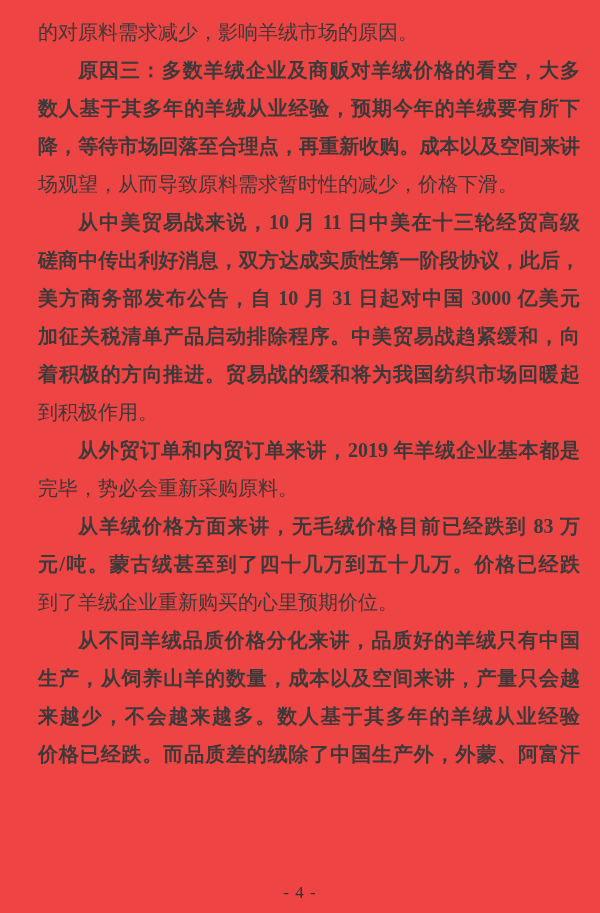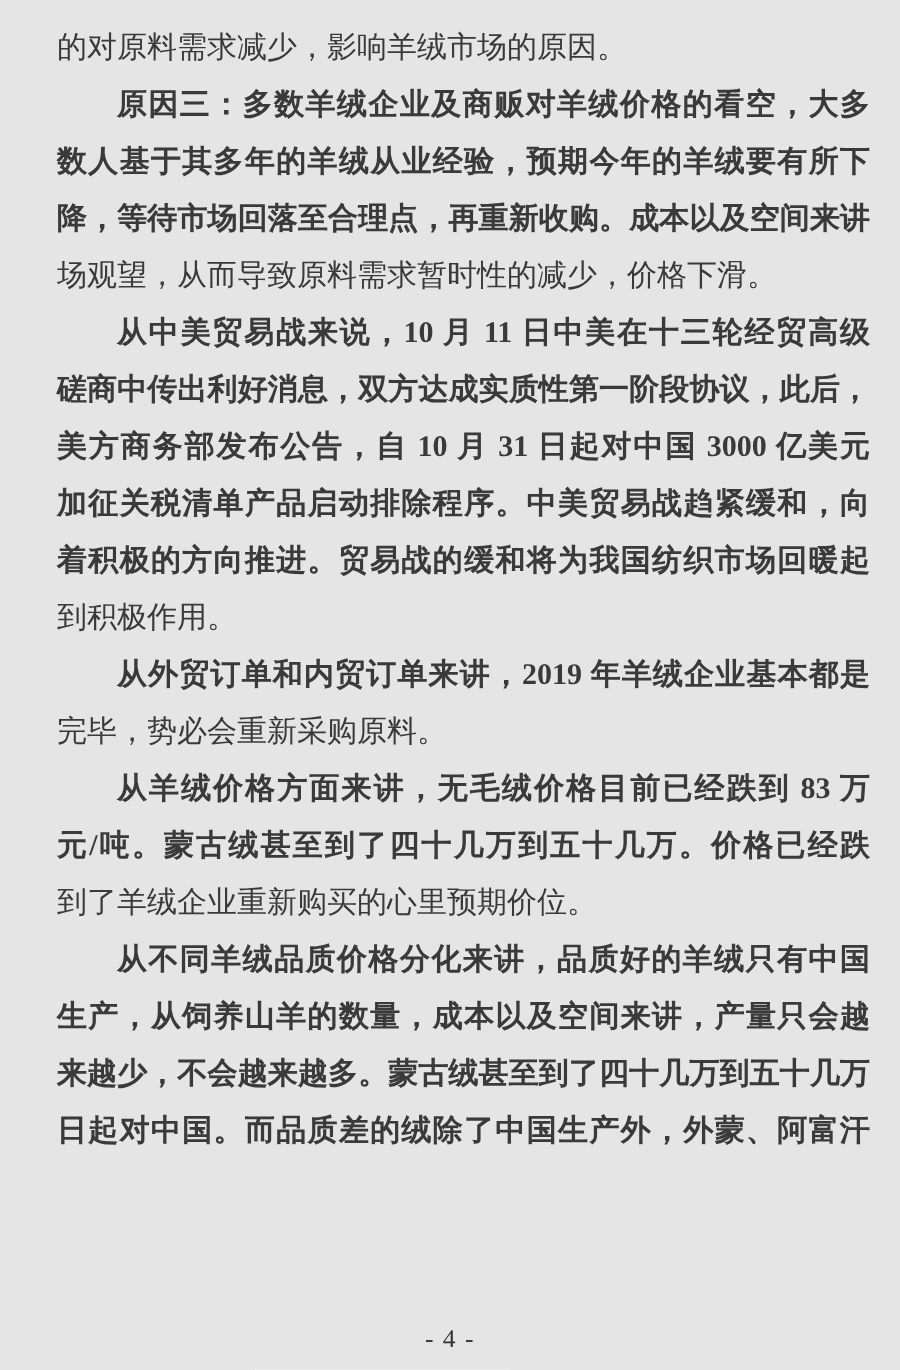--- a/index.html
+++ b/index.html
@@ -9,21 +9,21 @@
   body {
     width: 600px;
     height: 913px;
     background: #ffffff;
     font-family: "Liberation Serif", "DejaVu Serif", serif;
   }
   .page {
     position: relative;
     width: 600px;
     height: 913px;
-    background: #e5e5e5;
+    background: #ef4444;
     overflow: hidden;
   }
   .body-text {
     position: absolute;
     top: 13px;
     left: 38px;
     width: 542px;
   }
   .line {
     font-size: 20px;
@@ -74,17 +74,17 @@
       <div class="line fill">加征关税清单产品启动排除程序。中美贸易战趋紧缓和，向</div>
       <div class="line fill">着积极的方向推进。贸易战的缓和将为我国纺织市场回暖起</div>
       <div class="line">到积极作用。</div>
       <div class="line indent fill">从外贸订单和内贸订单来讲，2019 年羊绒企业基本都是</div>
       <div class="line">完毕，势必会重新采购原料。</div>
       <div class="line indent fill">从羊绒价格方面来讲，无毛绒价格目前已经跌到 83 万</div>
       <div class="line fill">元/吨。蒙古绒甚至到了四十几万到五十几万。价格已经跌</div>
       <div class="line">到了羊绒企业重新购买的心里预期价位。</div>
       <div class="line indent fill">从不同羊绒品质价格分化来讲，品质好的羊绒只有中国</div>
       <div class="line fill">生产，从饲养山羊的数量，成本以及空间来讲，产量只会越</div>
-      <div class="line fill">来越少，不会越来越多。蒙古绒甚至到了四十几万到五十几万</div>
-      <div class="line fill">日起对中国。而品质差的绒除了中国生产外，外蒙、阿富汗</div>
+      <div class="line fill">来越少，不会越来越多。数人基于其多年的羊绒从业经验</div>
+      <div class="line fill">价格已经跌。而品质差的绒除了中国生产外，外蒙、阿富汗</div>
     </div>
   <div class="page-number">- 4 -</div>
 </div>
 
 </body></html>

